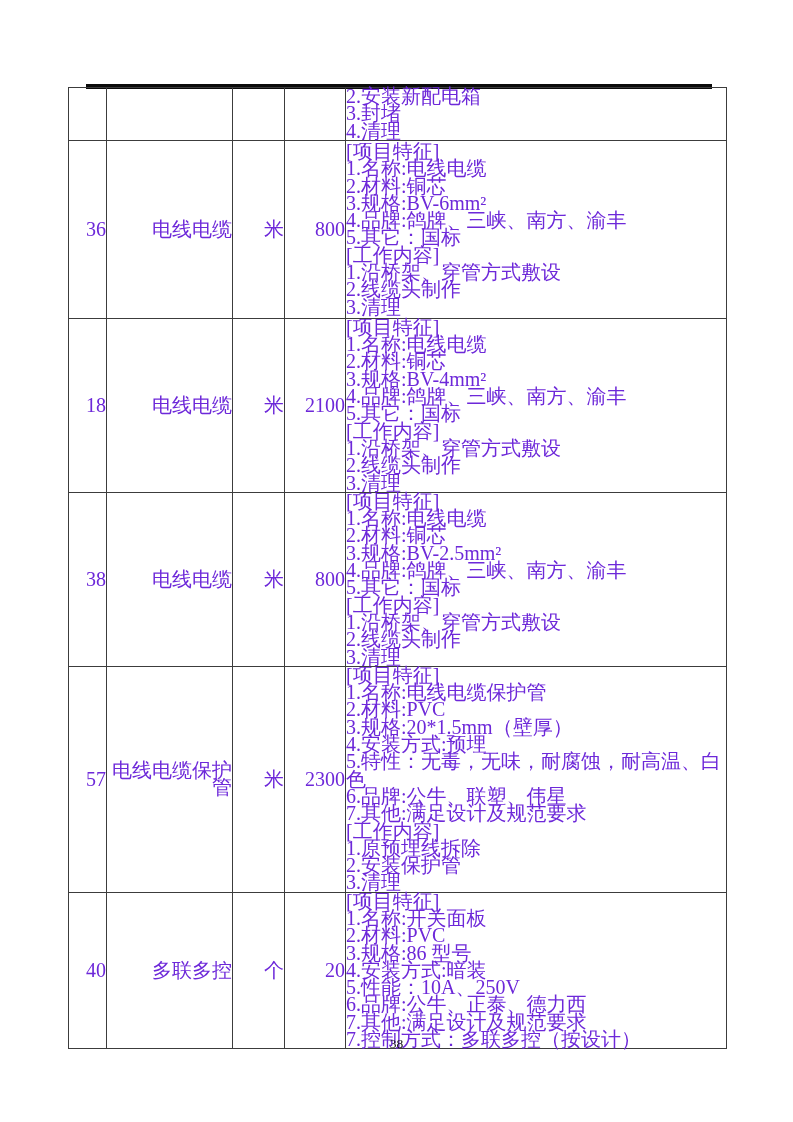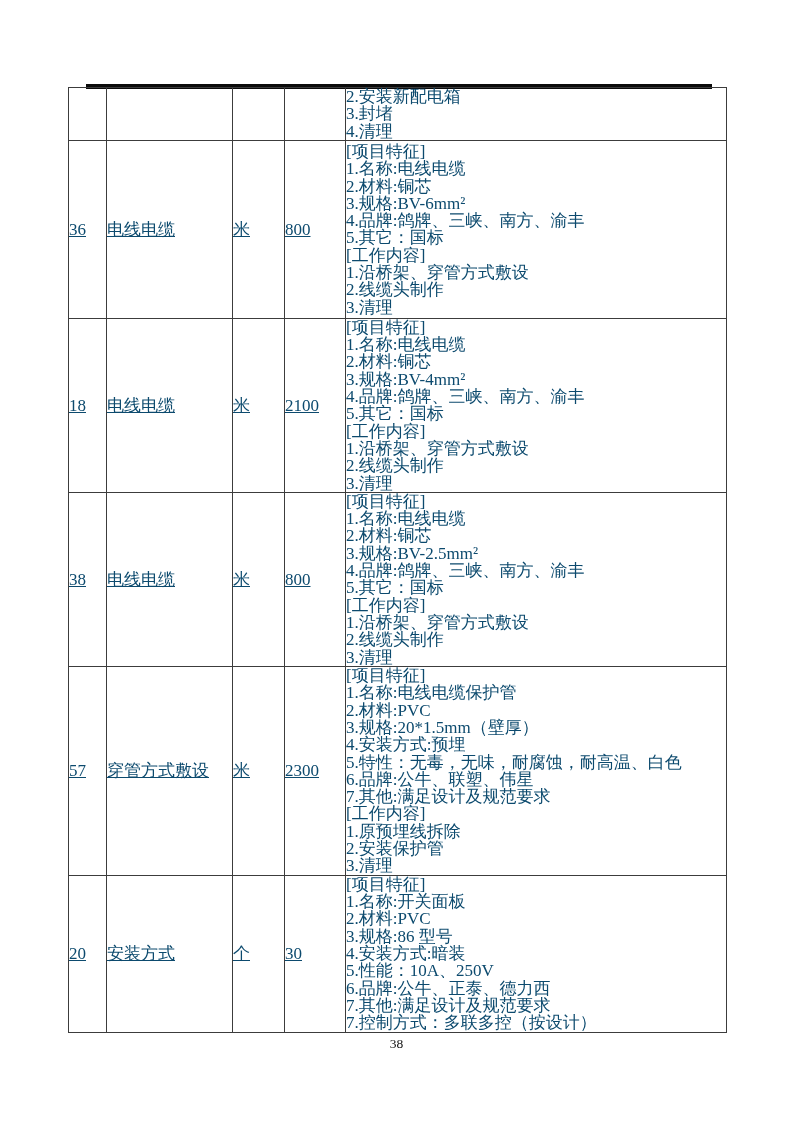--- a/index.html
+++ b/index.html
@@ -30,27 +30,26 @@
     left: 68px;
     top: 87px;
     width: 658px;
     border-collapse: collapse;
     table-layout: fixed;
   }
   table.boq td {
     border: 1px solid #3c3c3c;
     padding: 0;
     vertical-align: middle;
-    font-size: 17px;
-    color: #0c4a6e;
+    font-size: 20px;
+    color: #6d28d9;
   }
   td.c-no, td.c-name, td.c-unit, td.c-qty {
-    text-align: left;
+    text-align: right;
     line-height: 17.3px;
-    text-decoration: underline;
   }
   td.c-desc {
     text-align: left;
     padding: 2px 4px 2px 5px;
     line-height: 17.3px;
     white-space: pre-line;
   }
   tr.r-cont  { height: 51px; }
   tr.r-36    { height: 178px; }
   tr.r-37    { height: 172px; }
@@ -135,41 +134,41 @@
 3.规格:BV-2.5mm²
 4.品牌:鸽牌、三峡、南方、渝丰
 5.其它：国标
 [工作内容]
 1.沿桥架、穿管方式敷设
 2.线缆头制作
 3.清理</td>
       </tr>
       <tr class="r-39">
         <td class="c-no">57</td>
-        <td class="c-name">穿管方式敷设</td>
+        <td class="c-name">电线电缆保护管</td>
         <td class="c-unit">米</td>
         <td class="c-qty">2300</td>
         <td class="c-desc">[项目特征]
 1.名称:电线电缆保护管
 2.材料:PVC
 3.规格:20*1.5mm（壁厚）
 4.安装方式:预埋
 5.特性：无毒，无味，耐腐蚀，耐高温、白色
 6.品牌:公牛、联塑、伟星
 7.其他:满足设计及规范要求
 [工作内容]
 1.原预埋线拆除
 2.安装保护管
 3.清理</td>
       </tr>
       <tr class="r-40">
-        <td class="c-no">20</td>
-        <td class="c-name">安装方式</td>
+        <td class="c-no">40</td>
+        <td class="c-name">多联多控</td>
         <td class="c-unit">个</td>
-        <td class="c-qty">30</td>
+        <td class="c-qty">20</td>
         <td class="c-desc">[项目特征]
 1.名称:开关面板
 2.材料:PVC
 3.规格:86 型号
 4.安装方式:暗装
 5.性能：10A、250V
 6.品牌:公牛、正泰、德力西
 7.其他:满足设计及规范要求
 7.控制方式：多联多控（按设计）</td>
       </tr>

